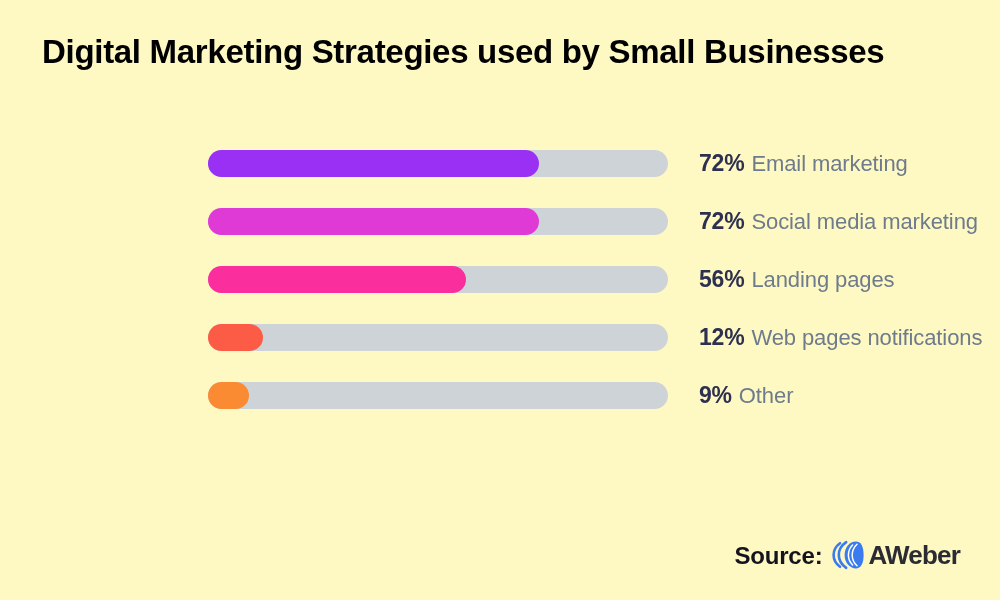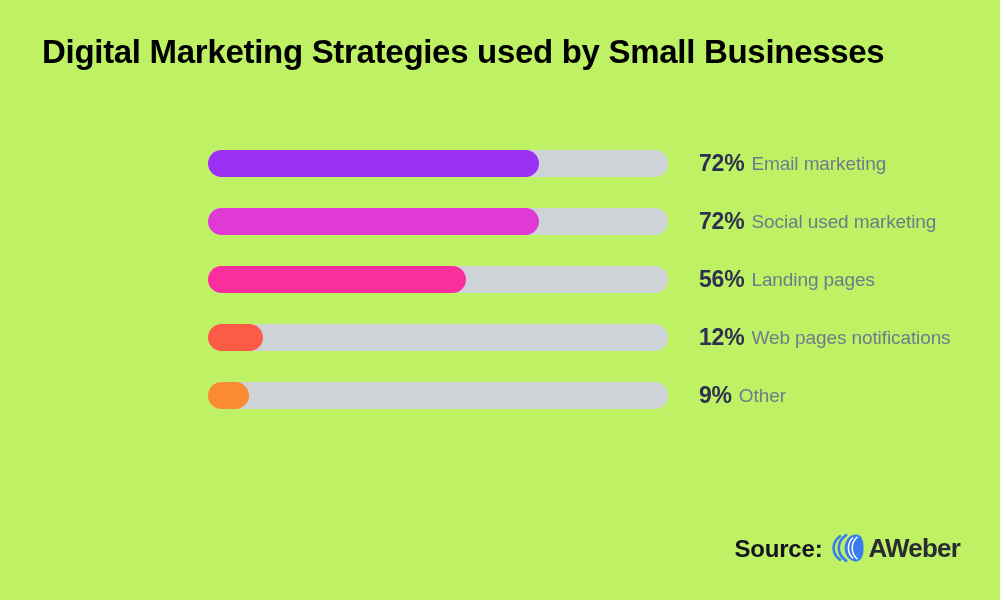--- a/index.html
+++ b/index.html
@@ -12,21 +12,21 @@
     height: 600px;
     background: #ffffff;
     font-family: "Liberation Sans", sans-serif;
     overflow: hidden;
     position: relative;
   }
   #infographic {
     position: relative;
     width: 1000px;
     height: 600px;
-    background: #bef264;
+    background: #fef9c3;
   }
   
   .chart-title {
     position: absolute;
     left: 42px;
     top: 30px;
     width: 930px;
     font-size: 33px;
     font-weight: 700;
     color: #000000;
@@ -71,31 +71,31 @@
     align-items: center;
     white-space: nowrap;
   }
   .bar-pct {
     font-size: 23px;
     font-weight: 700;
     color: #2e3050;
     letter-spacing: -0.2px;
   }
   .bar-label {
-    font-size: 19px;
+    font-size: 22px;
     font-weight: 400;
     color: #6e7b8c;
     margin-left: 7px;
     letter-spacing: -0.1px;
   }
   
   .source {
     position: absolute;
     right: 40px;
-    bottom: 36px;
+    bottom: 29px;
     display: flex;
     align-items: center;
     white-space: nowrap;
   }
   .source-label {
     font-size: 24px;
     font-weight: 700;
     color: #14141e;
     letter-spacing: -0.2px;
   }
@@ -133,21 +133,21 @@
           <span class="bar-pct">72%</span>
           <span class="bar-label">Email marketing</span>
         </div>
       </div>
       <div class="bar-row">
         <div class="bar-track" style="background: rgb(206, 211, 216);">
           <div class="bar-fill" style="width: 72%; min-width: 40px; background: rgb(224, 58, 214);"></div>
         </div>
         <div class="bar-legend">
           <span class="bar-pct">72%</span>
-          <span class="bar-label">Social used marketing</span>
+          <span class="bar-label">Social media marketing</span>
         </div>
       </div>
       <div class="bar-row">
         <div class="bar-track" style="background: rgb(206, 211, 216);">
           <div class="bar-fill" style="width: 56%; min-width: 40px; background: rgb(251, 46, 158);"></div>
         </div>
         <div class="bar-legend">
           <span class="bar-pct">56%</span>
           <span class="bar-label">Landing pages</span>
         </div>

